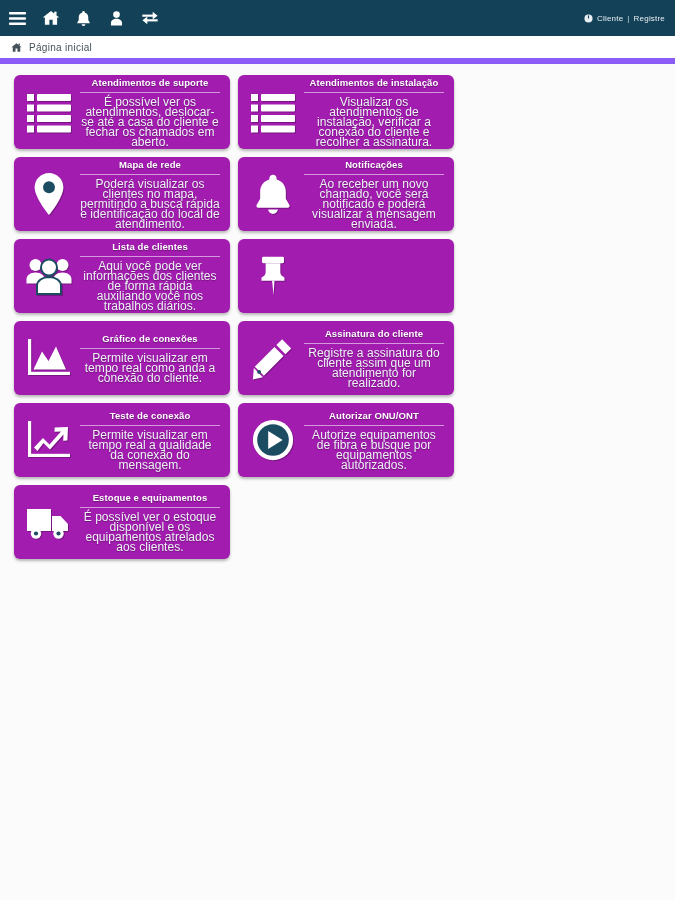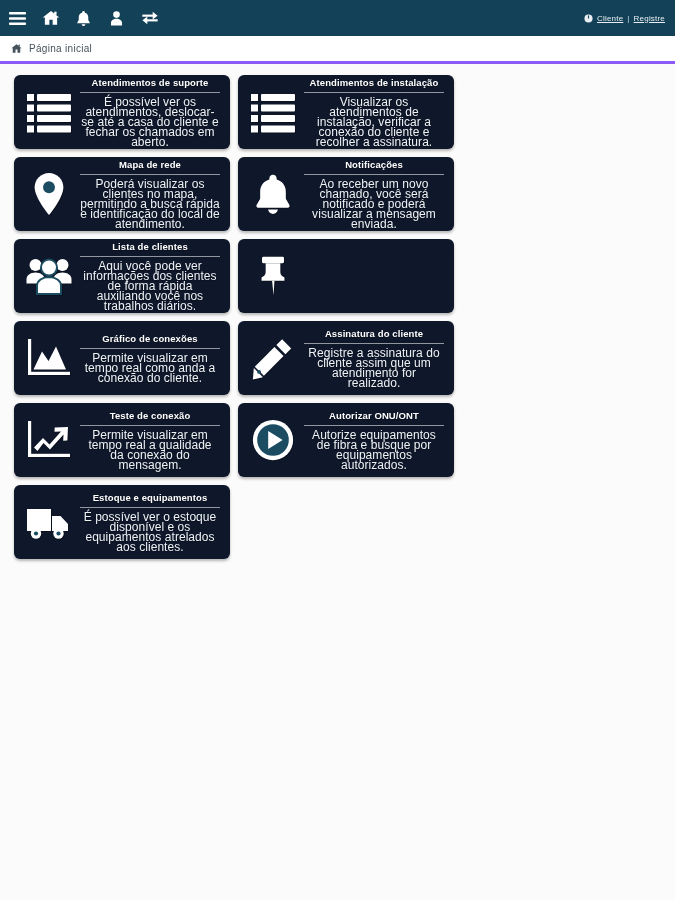--- a/index.html
+++ b/index.html
@@ -33,48 +33,48 @@
     display: flex;
     align-items: center;
     gap: 4px;
     color: #e8eef1;
     font-size: 8px;
     letter-spacing: .2px;
     white-space: nowrap;
   }
   .power-ico { width: 9px; height: 9px; display: block; }
   .sep { opacity: .85; }
-  .topbar-right span { cursor: pointer; text-decoration: underline; }
+  .topbar-right span { cursor: pointer; }
 
   
   .breadcrumb {
     height: 28px;
     background: #ffffff;
-    border-bottom: 3px solid #8b5cf6;
+    border-bottom: 6px solid #8b5cf6;
     display: flex;
     align-items: center;
     gap: 7px;
     padding-left: 11px;
     font-size: 10px;
     color: #45525b;
     letter-spacing: .3px;
   }
   .breadcrumb .home-ico { width: 11px; height: 11px; display: block; color: #45525b; }
 
   
   .grid {
     padding: 11px 12px 0 14px;
     display: flex;
     flex-wrap: wrap;
     gap: 8px;
   }
   .card {
     width: 216px;
     height: 74px;
-    background: #0f172a;
+    background: #a21caf;
     border-radius: 6px;
     box-shadow: 0 2px 3px rgba(0,0,0,.28);
     display: flex;
     align-items: center;
     padding: 5px 8px 5px 6px;
     cursor: pointer;
     overflow: hidden;
   }
   .card-ico {
     width: 58px;

